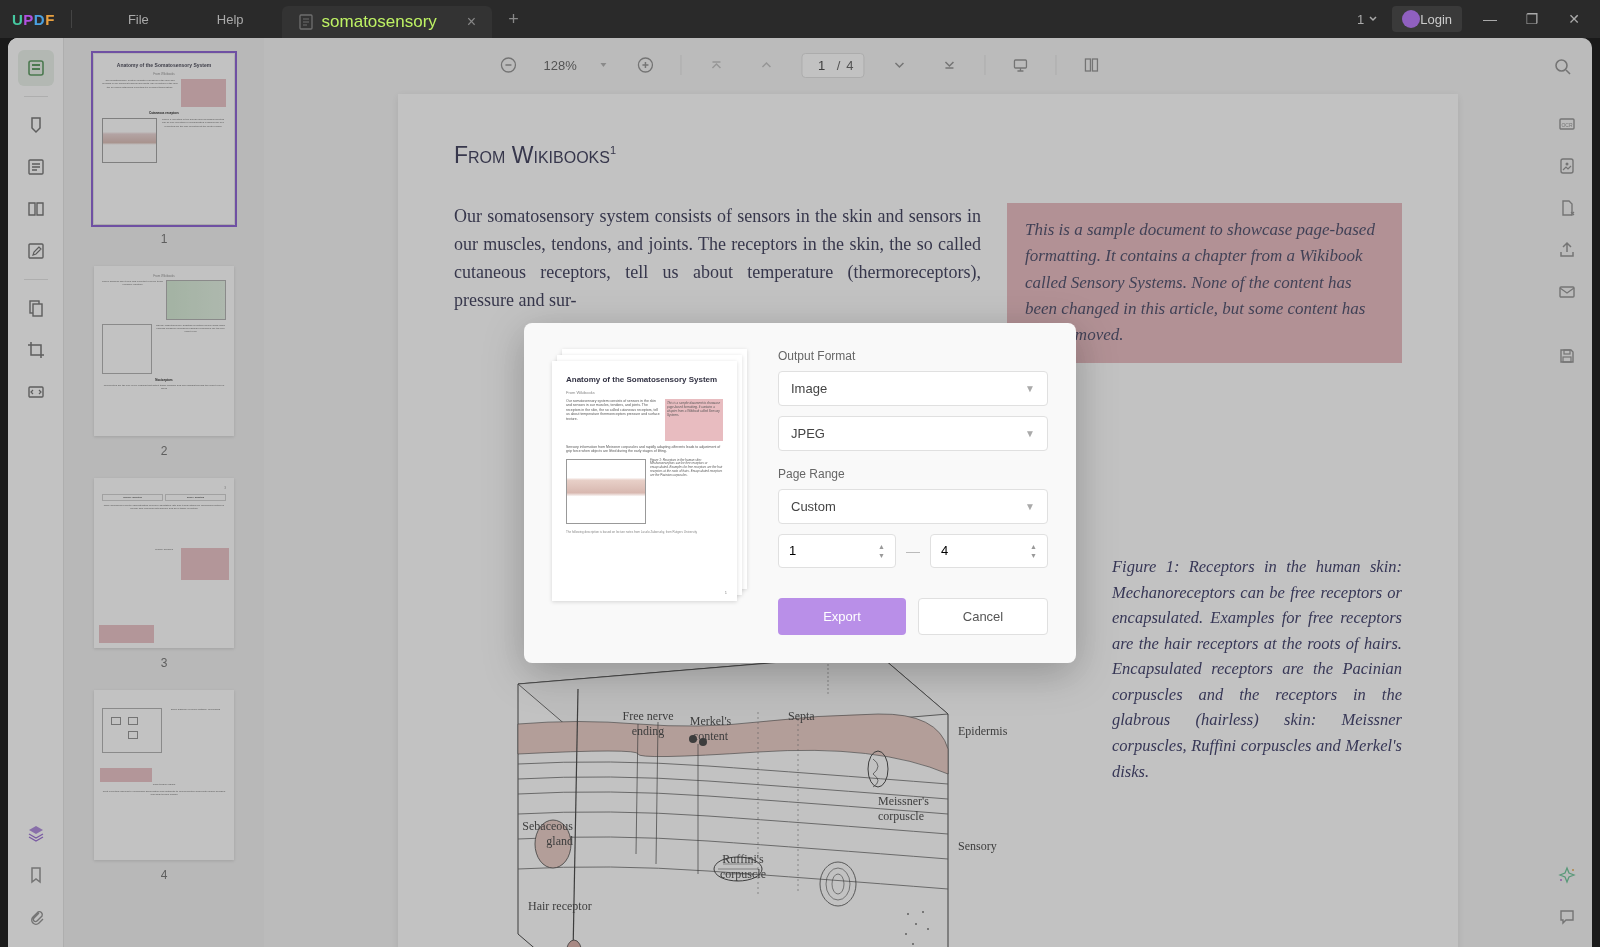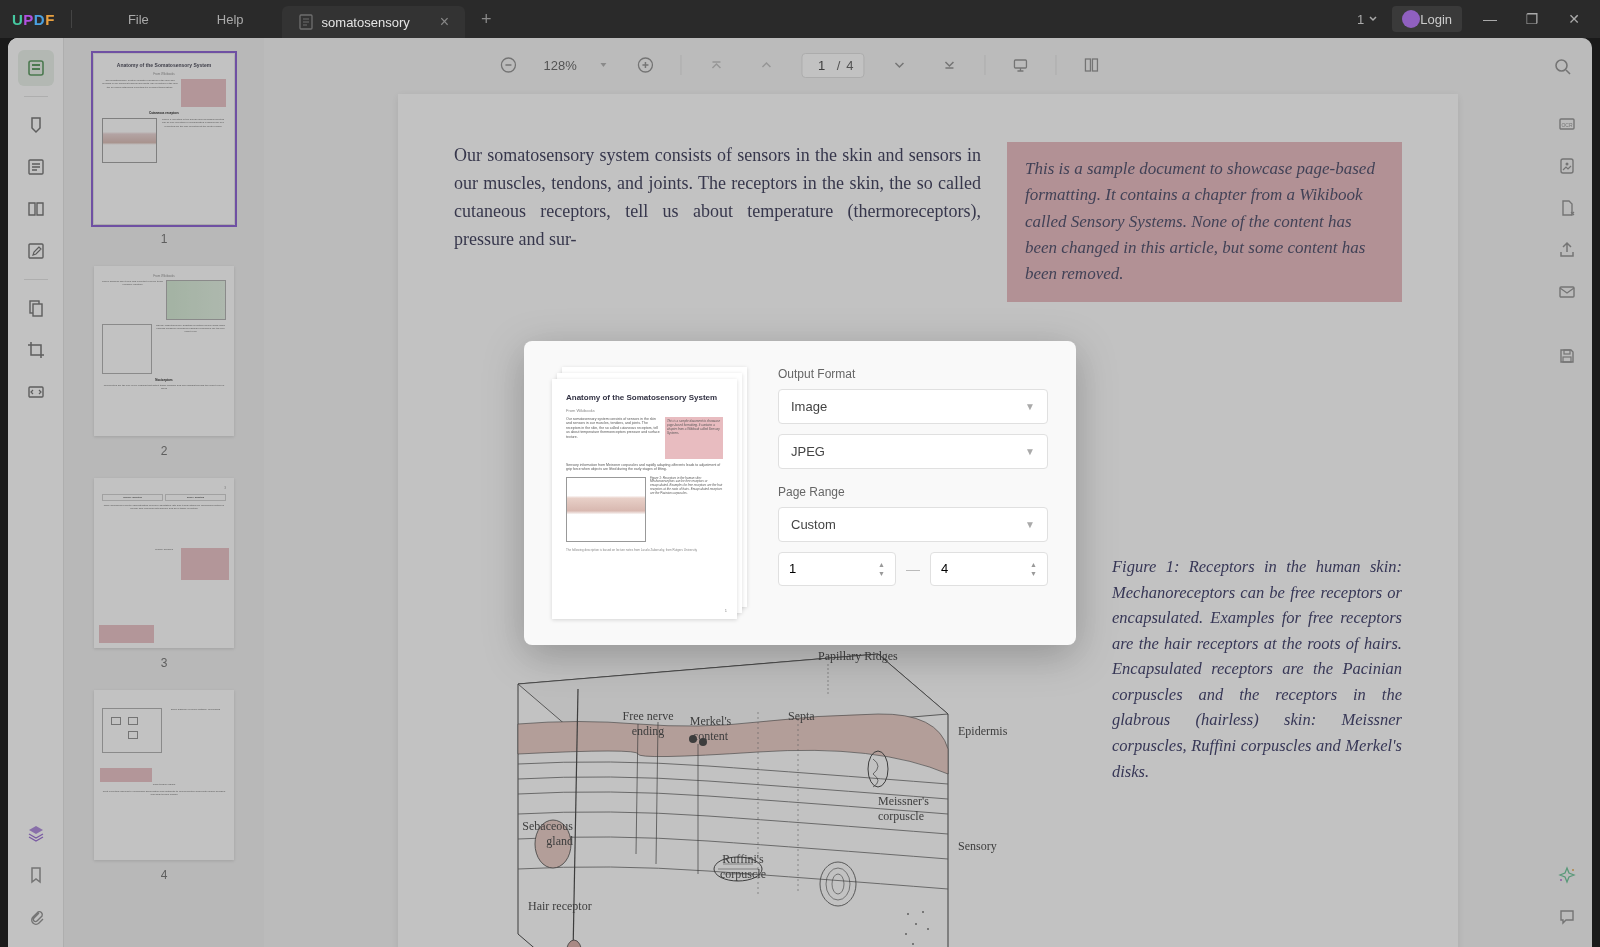--- a/index.html
+++ b/index.html
@@ -9,21 +9,21 @@
 .titlebar { height: 38px; background: #2a2a2a; display: flex; align-items: center; padding: 0 12px; color: #ccc; font-size: 13px; }
 .logo { font-weight: bold; font-size: 15px; letter-spacing: 0.5px; }
 .logo .u { color: #45c8a0; }
 .logo .p { color: #b050e0; }
 .logo .d { color: #4aa0e0; }
 .logo .f { color: #e8a040; }
 .titlebar-divider { width: 1px; height: 18px; background: #444; margin: 0 16px; }
 .menu-item { color: #aaa; margin-right: 28px; cursor: pointer; margin-left: 40px; }
 .tab { display: flex; align-items: center; background: #333; height: 32px; padding: 0 16px; border-radius: 6px 6px 0 0; margin-left: 10px; position: relative; top: 3px; }
 .tab-icon { width: 16px; height: 16px; margin-right: 8px; opacity: 0.7; }
-.tab-title { color: #e5e5e5; font-size: 13px; }
+.tab-title { color: #bef264; font-size: 17px; }
 .tab-close { margin-left: 30px; color: #888; font-size: 16px; cursor: pointer; }
 .tab-add { margin-left: 16px; color: #888; font-size: 18px; cursor: pointer; }
 .titlebar-spacer { flex: 1; }
 .titlebar-right { display: flex; align-items: center; gap: 14px; }
 .counter { color: #aaa; font-size: 13px; display: flex; align-items: center; gap: 4px; }
 .login { display: flex; align-items: center; color: #ccc; font-size: 13px; background: #3a3a3a; padding: 4px 10px; border-radius: 4px; }
 .avatar { width: 18px; height: 18px; border-radius: 50%; background: #9060c0; }
 .win-btn { color: #aaa; width: 28px; text-align: center; cursor: pointer; font-size: 14px; }
 
 
@@ -387,20 +387,23 @@
       <div class="rail-btn">
           <svg width="20" height="20" viewBox="0 0 20 20">
             <path d="M4 4h12v9H9l-3 3v-3H4z" fill="none" stroke="#888" stroke-width="1.4"></path>
           </svg>
         </div>
     </div>
   </div>
 
   <div class="doc-view">
     <div class="page">
+      <div class="page-heading">
+        <span>From Wikibooks</span><sup>1</sup>
+      </div>
       <div class="two-col">
         <div class="col-left">Our somatosensory system consists of sensors in the skin and sensors in our muscles, tendons, and joints. The receptors in the skin, the so called cutaneous receptors, tell us about temperature (thermoreceptors), pressure and sur-</div>
         <div class="callout">This is a sample document to showcase page-based formatting. It contains a chapter from a Wikibook called Sensory Systems. None of the content has been changed in this article, but some content has been removed.</div>
       </div>
       <div class="figure-caption">Figure 1:  Receptors in the human skin: Mechanoreceptors can be free receptors or encapsulated. Examples for free receptors are the hair receptors at the roots of hairs. Encapsulated receptors are the Pacinian corpuscles and the receptors in the glabrous (hairless) skin: Meissner corpuscles, Ruffini corpuscles and Merkel's disks.</div>
 
       <div class="skin-diagram">
         <svg width="620" height="420" viewBox="0 0 620 420">
 
           <path d="M60 90 L420 60 L490 120 L490 380 L130 400 L60 340 Z" fill="#fff" stroke="#333" stroke-width="1"></path>
@@ -512,17 +515,21 @@
           </div>
           <span class="range-dash">—</span>
           <div class="range-input">
             <input value="4" style="">
             <div class="spinner">
                 <span>▲</span>
                 <span>▼</span>
               </div>
           </div>
         </div>
+        <div class="modal-buttons">
+          <button class="btn btn-primary">Export</button>
+          <button class="btn btn-secondary">Cancel</button>
+        </div>
       </div>
     </div>
   </div>
 
 </div>
 
 </body></html>

